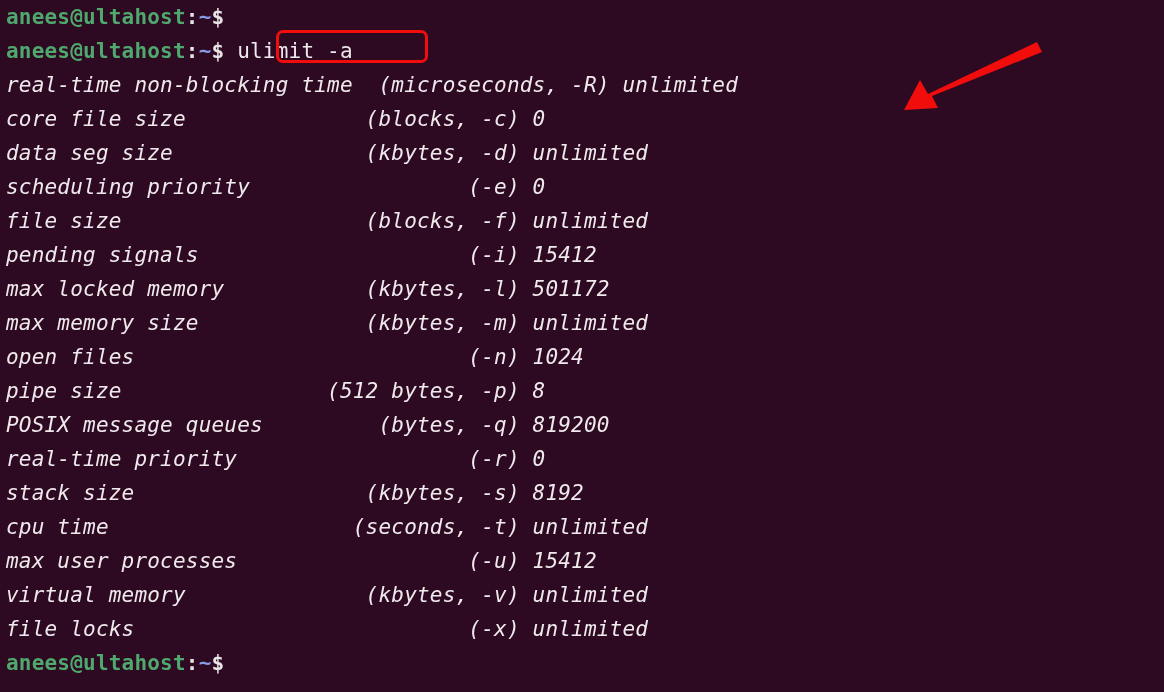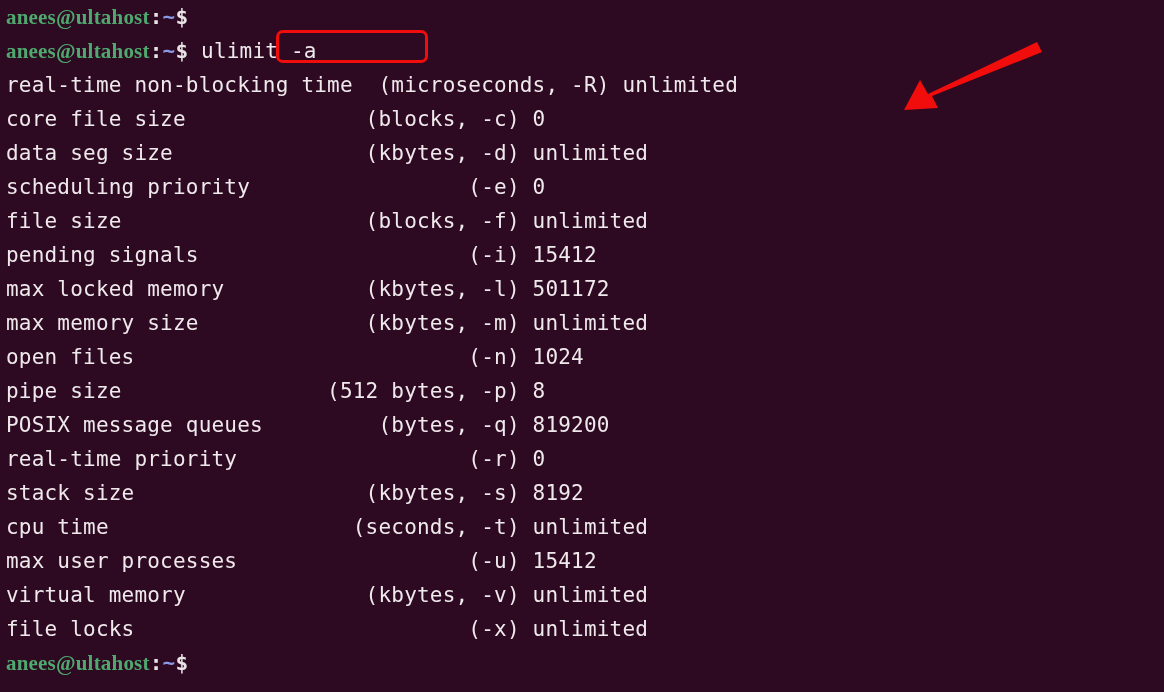--- a/index.html
+++ b/index.html
@@ -24,39 +24,39 @@
     top: 0px;
     white-space: pre;
   }
   .line {
     height: 34px;
     white-space: pre;
   }
   .prompt-user {
     color: #4fa86d;
     font-weight: bold;
-    font-family: Liberation Serif, serif;
   }
   .prompt-punct {
     color: #e8e4e6;
     font-weight: bold;
   }
   .prompt-path {
     color: #8a9ae8;
     font-weight: bold;
   }
   .prompt-dollar {
     color: #e8e4e6;
     font-weight: bold;
   }
   .cmd {
     color: #ffffff;
   }
   .out {
     color: #efe9ec;
+    font-style: italic;
   }
   
   #cmd-highlight {
     position: absolute;
     left: 276px;
     top: 30px;
     width: 152px;
     height: 33px;
     border: 3px solid #f20d0d;
     border-radius: 7px;

